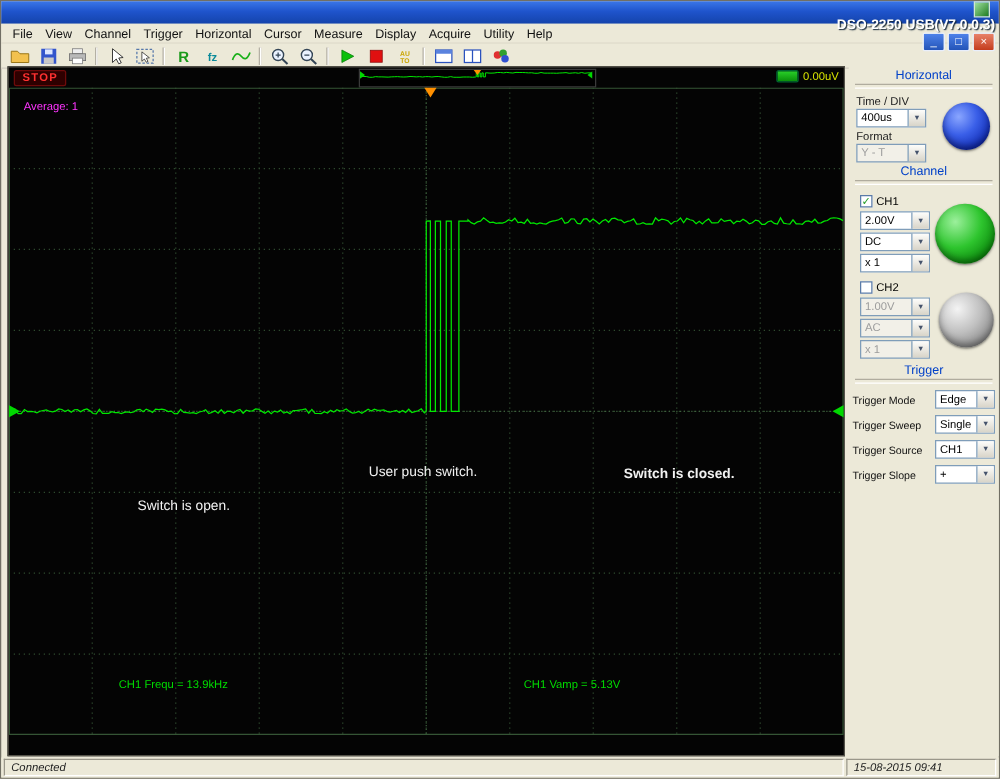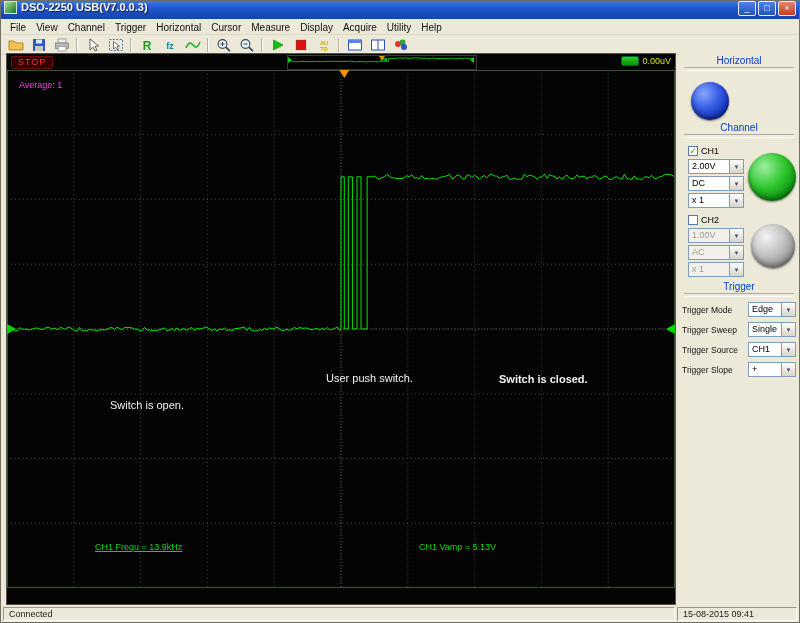--- a/index.html
+++ b/index.html
@@ -1,53 +1,53 @@
 <!DOCTYPE html>
 <html><head>
 <meta charset="utf-8">
 <style>
   html,body{margin:0;padding:0;}
   body{width:800px;height:623px;background:#d6d2c6;font-family:"Liberation Sans",sans-serif;overflow:hidden;-webkit-font-smoothing:antialiased;}
   .window{position:relative;width:798px;height:621px;border:1px solid #716f64;background:#ece9d8;}
 
   
-  .titlebar{height:18px;background:linear-gradient(180deg,#3a76e8 0%,#1f54cc 45%,#1443ab 100%);display:flex;align-items:flex-start;padding:0 3px;color:#fff;}
+  .titlebar{height:18px;background:linear-gradient(180deg,#3a76e8 0%,#1f54cc 45%,#1443ab 100%);display:flex;align-items:flex-end;padding:0 3px;color:#fff;flex-direction:column;}
   .app-icon{width:11px;height:11px;background:linear-gradient(135deg,#9fe09f,#1d7a1d);border:1px solid #d0e8d0;margin-right:4px;flex:none;}
   .title{font-size:11px;font-weight:bold;flex:1;text-shadow:1px 1px 1px #123;white-space:nowrap;}
   .winbtns{display:flex;gap:2px;}
   .wb{width:16px;height:13px;border-radius:2px;border:1px solid #e8eefb;display:flex;align-items:center;justify-content:center;font-size:9px;line-height:9px;color:#fff;background:linear-gradient(180deg,#4d82ea,#2454b8);cursor:default;}
   .wb.close{background:linear-gradient(180deg,#e8836a,#c43c1d);}
 
   
   .menubar{height:15px;background:#ece9d8;display:flex;align-items:flex-end;padding:0 4px;border-bottom:1px solid #dcd8c8;}
   .mi{font-size:10px;padding:1px 5px;color:#111;}
 
   
   .toolbar{height:19px;background:#ece9d8;display:flex;align-items:center;padding:0 3px;border-bottom:1px solid #cfccc0;}
   .tbtn{width:21px;height:17px;display:flex;align-items:center;justify-content:center;border:1px solid transparent;}
   .tbtn svg{width:16px;height:14px;display:block;}
   .tsep{width:1px;height:14px;background:#b4b0a4;border-right:1px solid #fff;margin:0 3px;}
 
   
   .scope{position:absolute;left:5px;top:52px;width:670px;height:552px;background:#040404;border:1px solid #55534a;box-sizing:border-box;}
   .scope-top{position:relative;height:16px;}
-  .stop-badge{position:absolute;left:4px;top:2px;font-size:9px;font-weight:normal;letter-spacing:1px;color:#ff3030;background:#2e0000;border:1px solid #6e0a0a;border-radius:2px;padding:0 6px;line-height:11px;}
+  .stop-badge{position:absolute;left:4px;top:2px;font-size:9px;font-weight:bold;letter-spacing:1px;color:#ff3030;background:#2e0000;border:1px solid #6e0a0a;border-radius:2px;padding:0 6px;line-height:11px;}
   .preview{position:absolute;left:280px;top:1px;width:188px;height:13px;background:#000;border:1px solid #3a3a3a;}
   .preview svg{display:block;}
   .trig-readout{position:absolute;right:4px;top:2px;display:flex;align-items:center;gap:3px;font-size:9px;color:#d8e400;}
   .trig-icon{width:16px;height:8px;background:linear-gradient(180deg,#29d029,#0a8f0a);border-radius:2px;border:1px solid #063;}
   .grid-wrap{position:relative;height:548px;}
   .grid-wrap svg{display:block;}
   .avg{position:absolute;left:12px;top:10px;font-size:9px;color:#ff35ff;}
   .ann{position:absolute;font-size:11px;color:#f2f2f2;white-space:nowrap;}
   .a1{left:103px;top:305px;margin-top:24px;}
-  .a2{left:319px;top:302px;}
+  .a2{left:288px;top:302px;}
   .a3{left:492px;top:303px;font-weight:bold;}
   .meas{position:absolute;font-size:9px;color:#00dc00;white-space:nowrap;}
-  .m1{left:88px;top:472px;text-decoration:underline;}
+  .m1{left:88px;top:472px;}
   .m2{left:412px;top:472px;}
   .scope-bottom{position:relative;height:16px;}
   .ch1-badge{position:absolute;left:4px;top:1px;font-size:9px;font-weight:bold;color:#002800;background:linear-gradient(180deg,#35d435,#0aa00a);border-radius:3px;padding:1px 7px;line-height:10px;}
   .time-box{position:absolute;right:2px;top:1px;font-size:9px;color:#e6e6e6;background:#000;border:1px solid #4a4a4a;padding:1px 6px;line-height:10px;}
   .time-box .tv{color:#fff;margin-left:10px;}
 
   
   .rpanel{position:absolute;left:678px;top:52px;width:120px;height:552px;background:#ece9d8;padding:0 3px;box-sizing:border-box;}
   .gtitle{font-size:10px;color:#0040c8;text-align:center;margin-top:2px;}
   .gline{height:2px;border-top:1px solid #b0ac9e;border-bottom:1px solid #fff;margin:1px 2px 3px;}
@@ -66,21 +66,21 @@
   .chk{display:flex;align-items:center;gap:3px;height:13px;margin:3px 0 2px 3px;}
   .chk .box{width:10px;height:10px;background:#fff;border:1px solid #5a7ba8;font-size:9px;line-height:9px;color:#2ca02c;text-align:center;box-sizing:border-box;}
   .chk .cl{font-size:9px;color:#000;}
   .vstack .combo{margin:2px 0 2px 3px;}
   .trow{display:flex;align-items:center;justify-content:space-between;margin:5px 0;}
   .trow .tlabel{font-size:8.5px;color:#111;}
   .trow .combo{width:48px;}
 
   
   .statusbar{position:absolute;left:0;top:605px;width:798px;height:16px;background:#ece9d8;display:flex;gap:2px;padding:1px 2px;box-sizing:border-box;}
-  .cell{border:1px solid;border-color:#9a978a #fff #fff #9a978a;font-size:9px;color:#222;padding:0 5px;line-height:12px;}
+  .cell{border:1px solid;border-color:#9a978a #fff #fff #9a978a;font-size:9px;color:#222;padding:0 5px;line-height:12px;font-style:italic;}
   .cell.grow{flex:1;}
   .cell.date{width:108px;flex:none;}
 </style>
 </head>
 <body>
 
 <div class="window">
 
   <div class="titlebar">
     <span class="app-icon"></span>
@@ -258,20 +258,32 @@
       <span class="meas m2">CH1 Vamp = 5.13V</span>
     </div>
   </div>
 
   <div class="rpanel">
 
     <div class="group">
       <div class="gtitle">Horizontal</div>
       <div class="gline"></div>
       <div class="hrow">
+        <div class="hcol">
+          <span class="glabel">Time / DIV</span>
+          <div class="combo">
+            <span class="cv">400us</span>
+            <span class="cb">▼</span>
+          </div>
+          <span class="glabel">Format</span>
+          <div class="combo disabled">
+            <span class="cv">Y - T</span>
+            <span class="cb">▼</span>
+          </div>
+        </div>
         <div class="knob hknob"></div>
       </div>
     </div>
 
     <div class="group">
       <div class="gtitle">Channel</div>
       <div class="gline"></div>
 
       <div class="hrow">
         <div class="hcol vstack">

